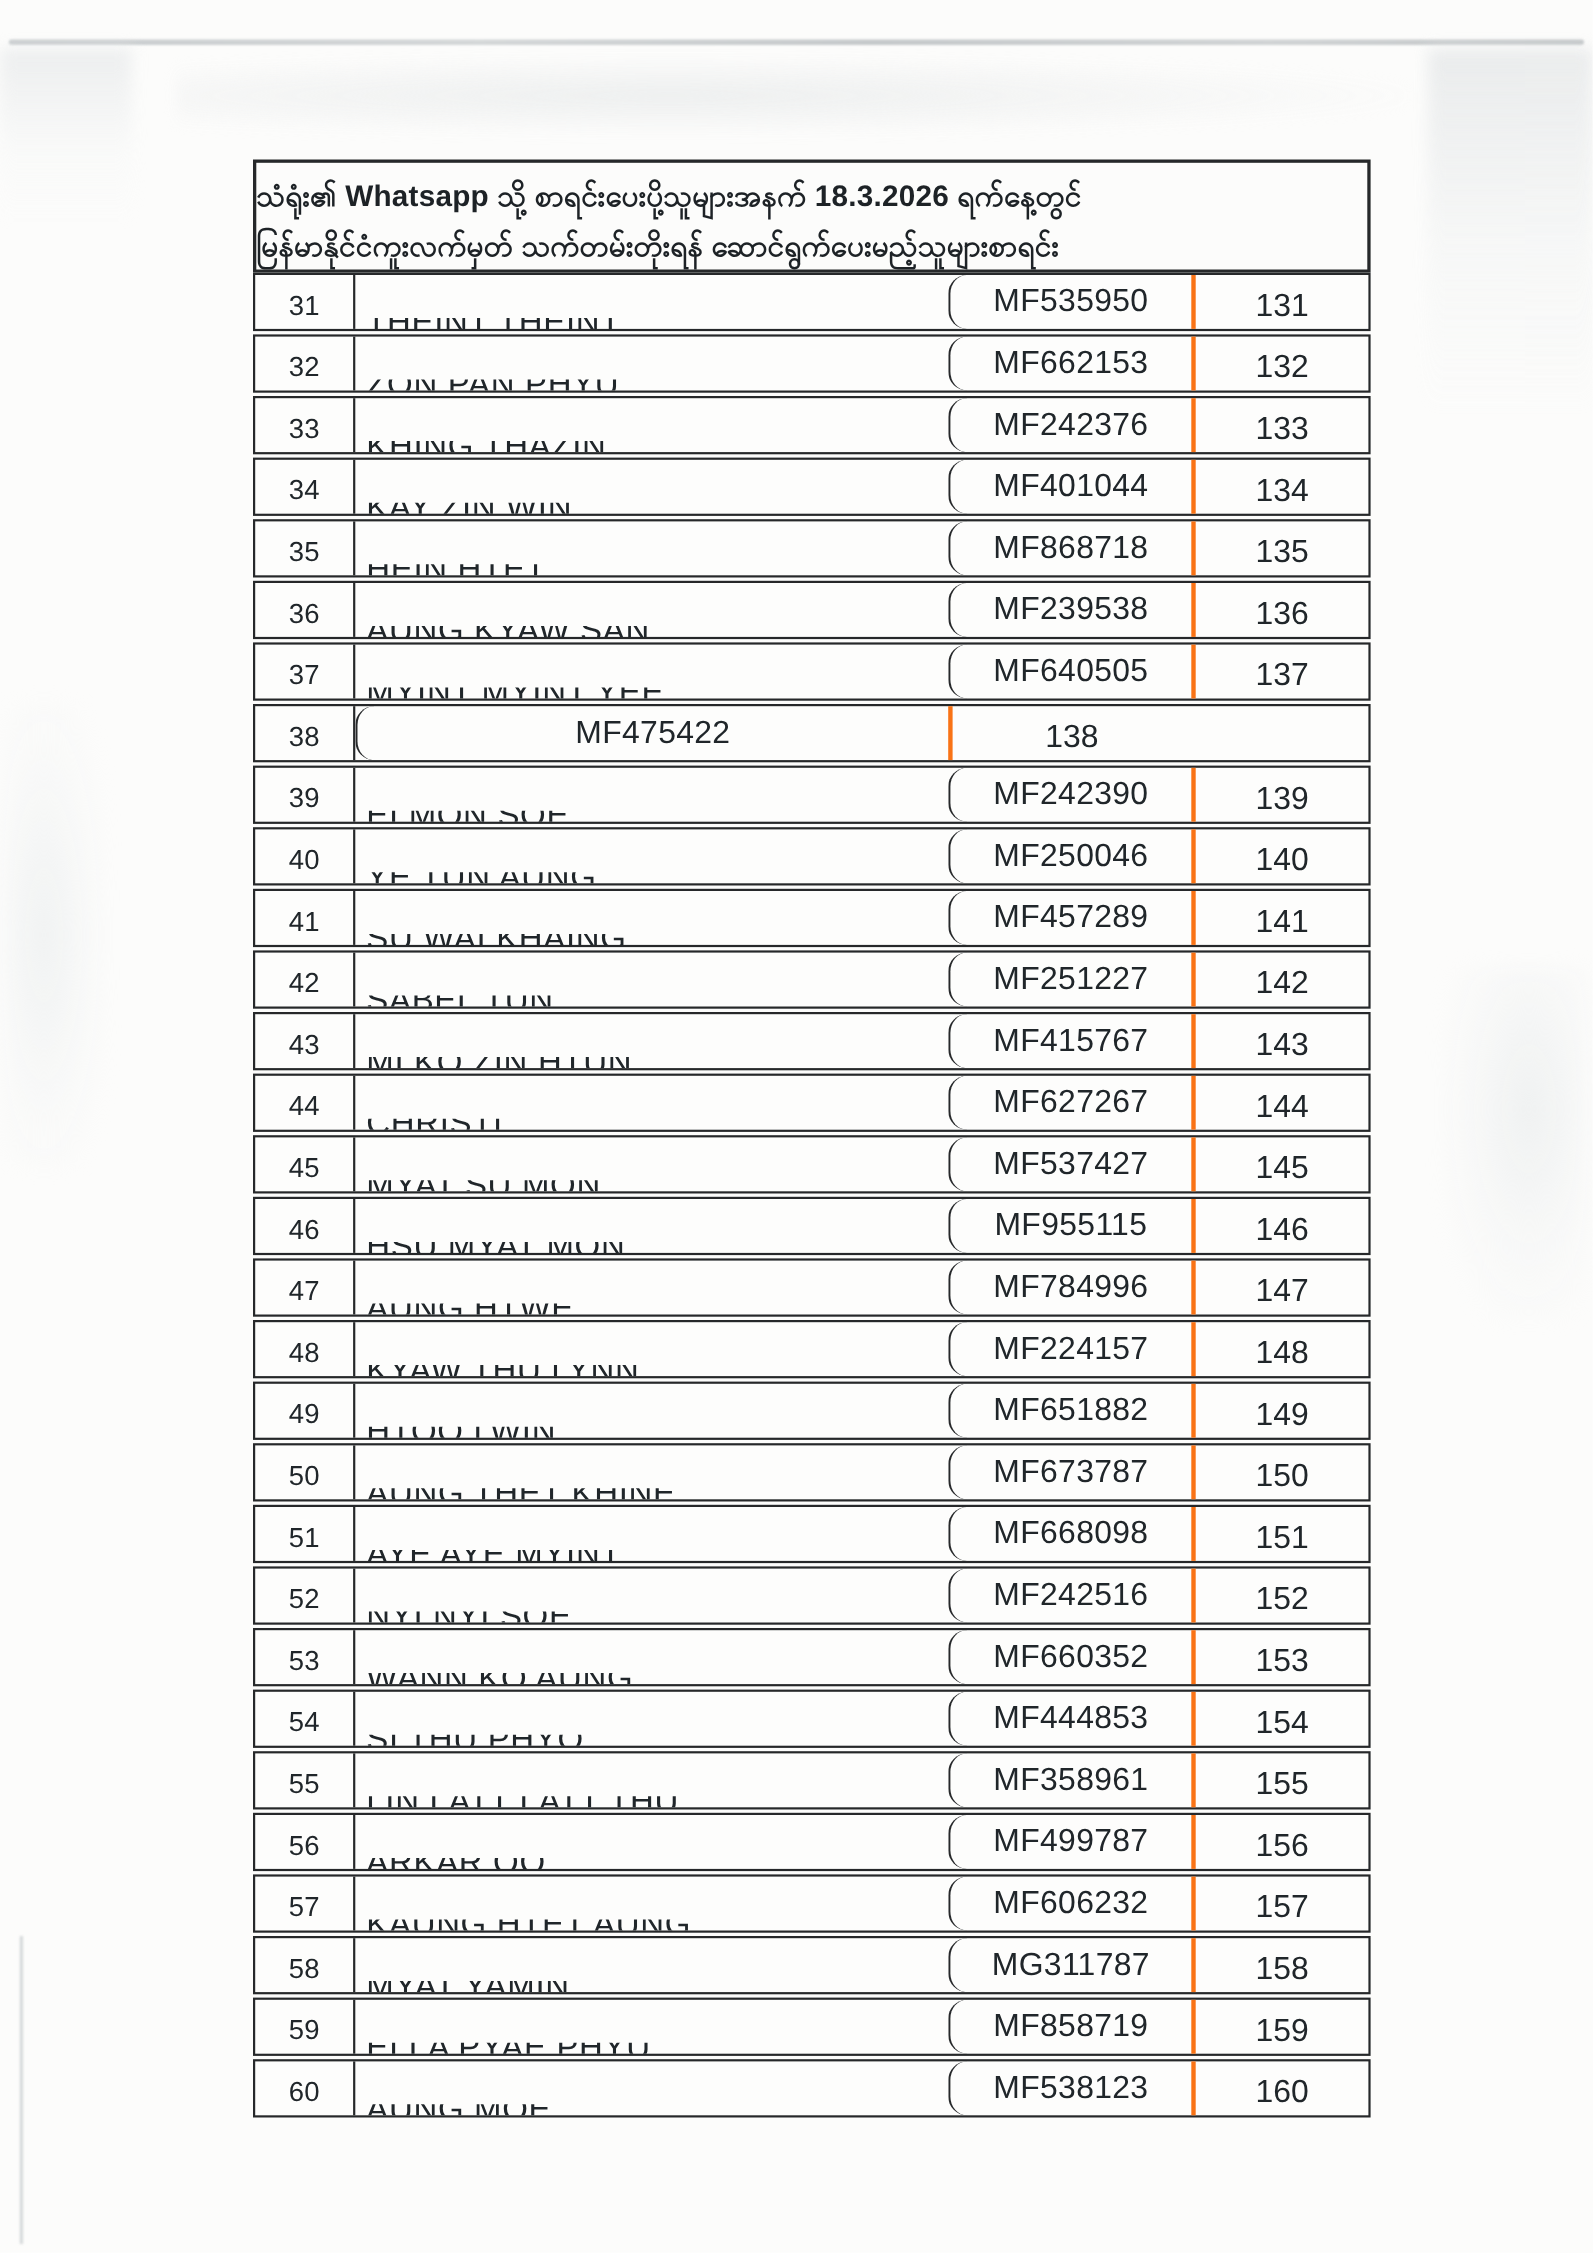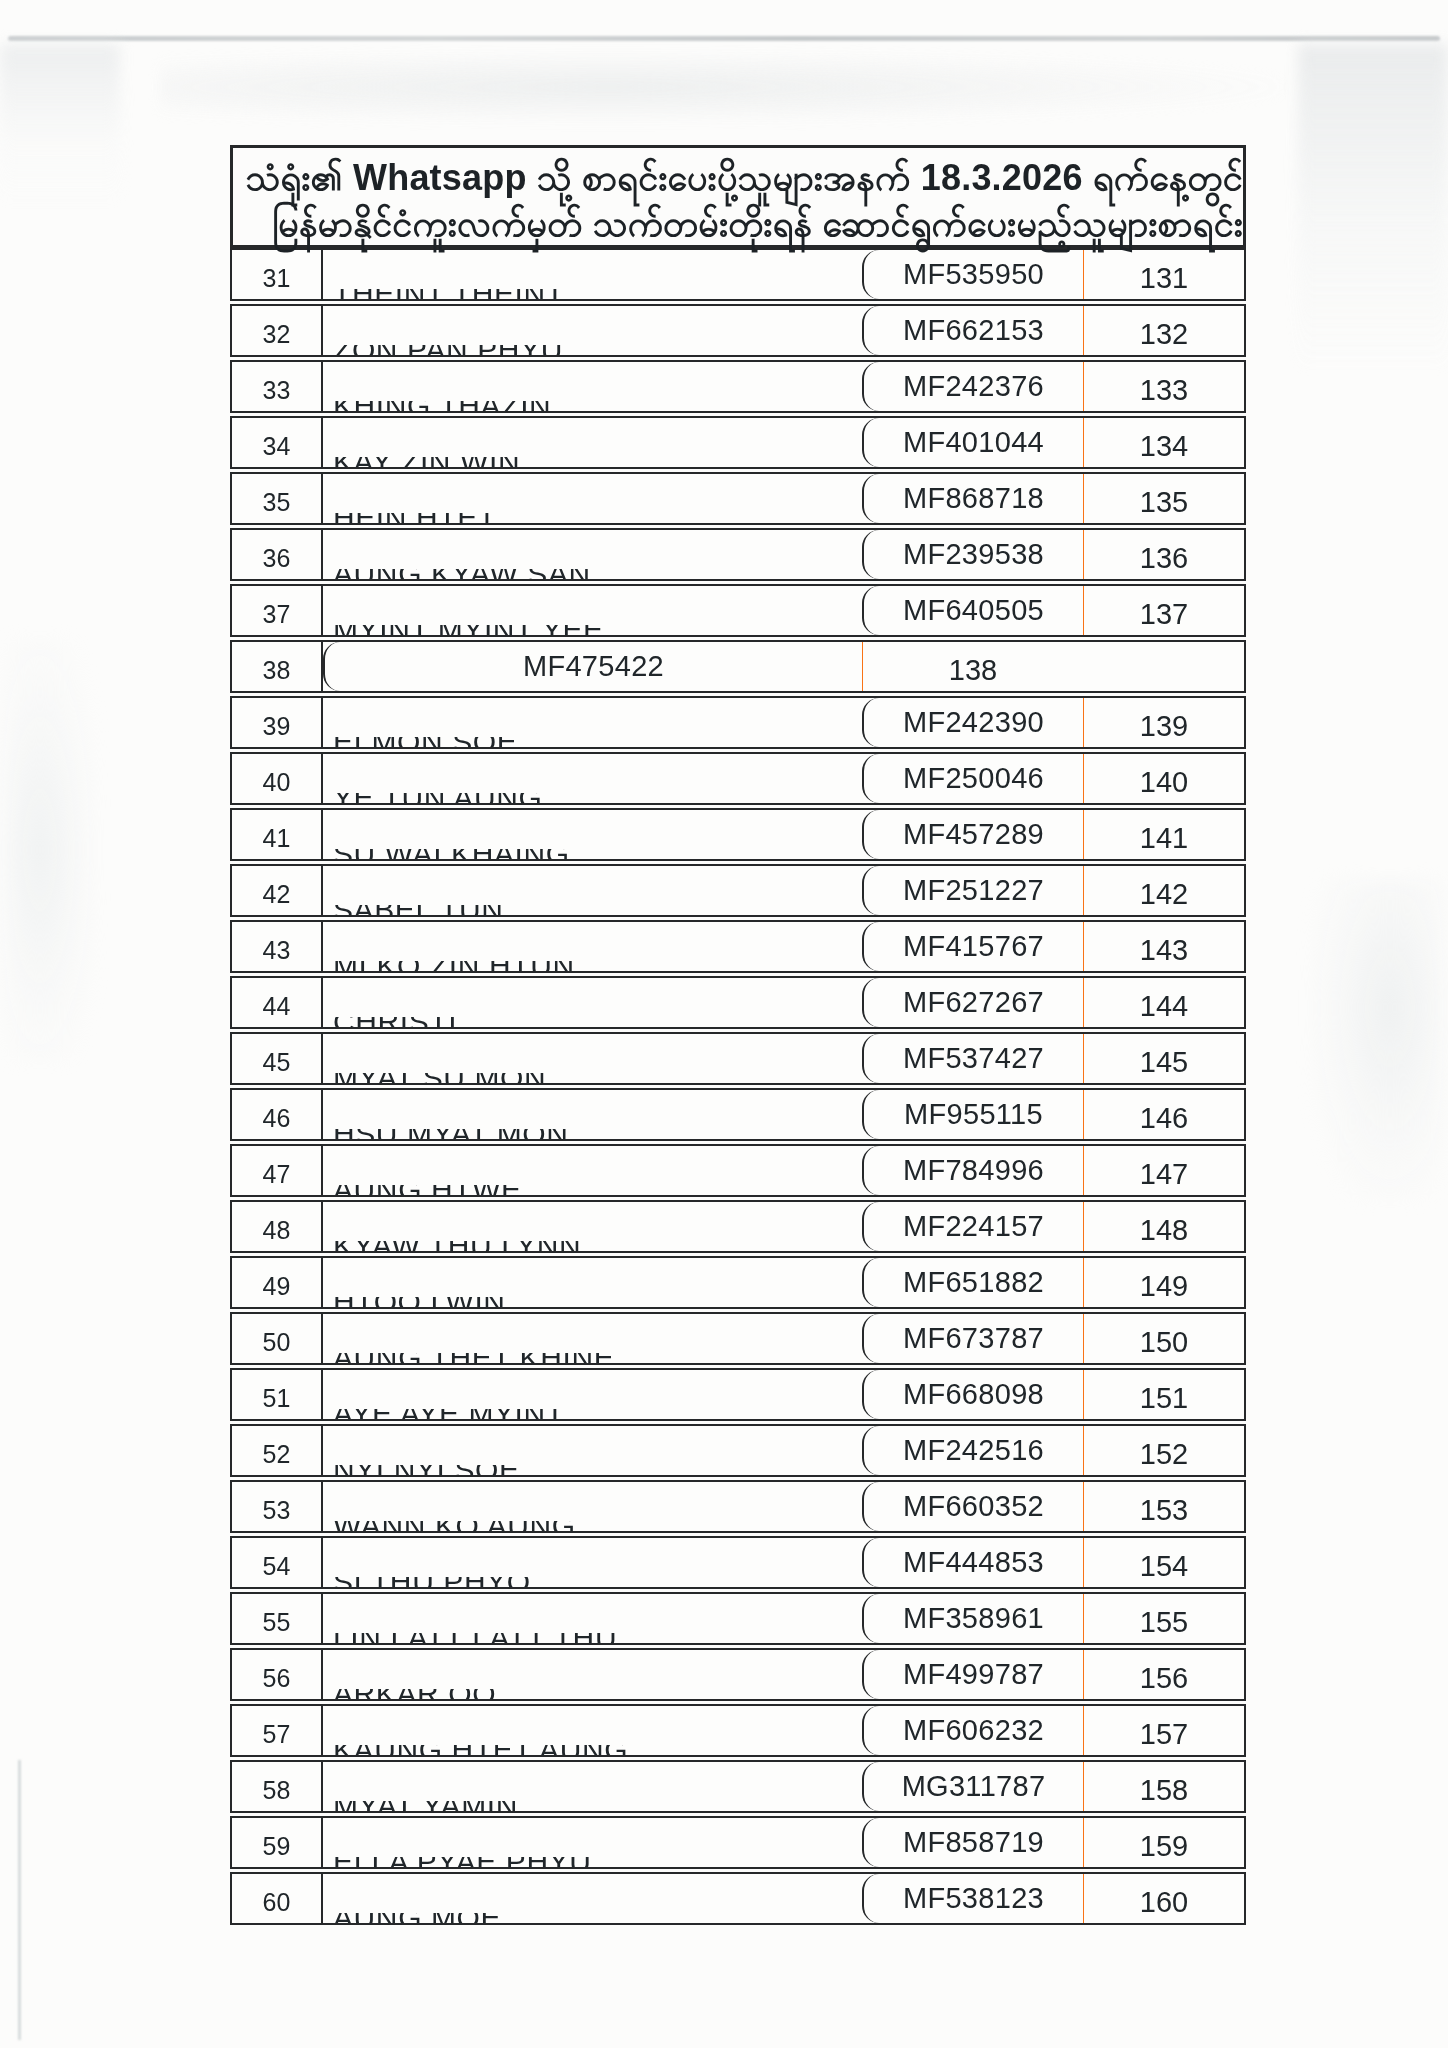--- a/index.html
+++ b/index.html
@@ -47,23 +47,23 @@
     background:#ced3d5;filter:blur(1px);opacity:.8;
   }
   
   .doc-table{
     position:absolute;left:230px;top:145px;width:1016px;
   }
   .header-box{
     box-sizing:border-box;
     width:100%;height:103px;
     border:3px solid #26282a;
-    text-align:right;
+    text-align:left;
     font-weight:bold;
-    font-size:36px;
+    font-size:27px;
     line-height:46px;
     padding-top:7px;
     color:#1d2226;
     letter-spacing:.2px;
     overflow:visible;
   }
   .rows{width:100%;}
   .row{
     box-sizing:border-box;
     display:grid;
@@ -94,21 +94,21 @@
   }
   .cell-passport{
     justify-content:center;
     border-left:2px solid #26282a;
     font-size:29px;
     letter-spacing:.3px;
     border-radius:17px;
   }
   .cell-seq{
     justify-content:center;
-    border-left:1px solid #f97316;
+    border-left:4px solid #f97316;
     padding-top:7px;
     font-size:29px;
   }
 </style>
 </head>
 <body>
 
 <div class="page">
 
   <div class="scan-top-streak"></div>

